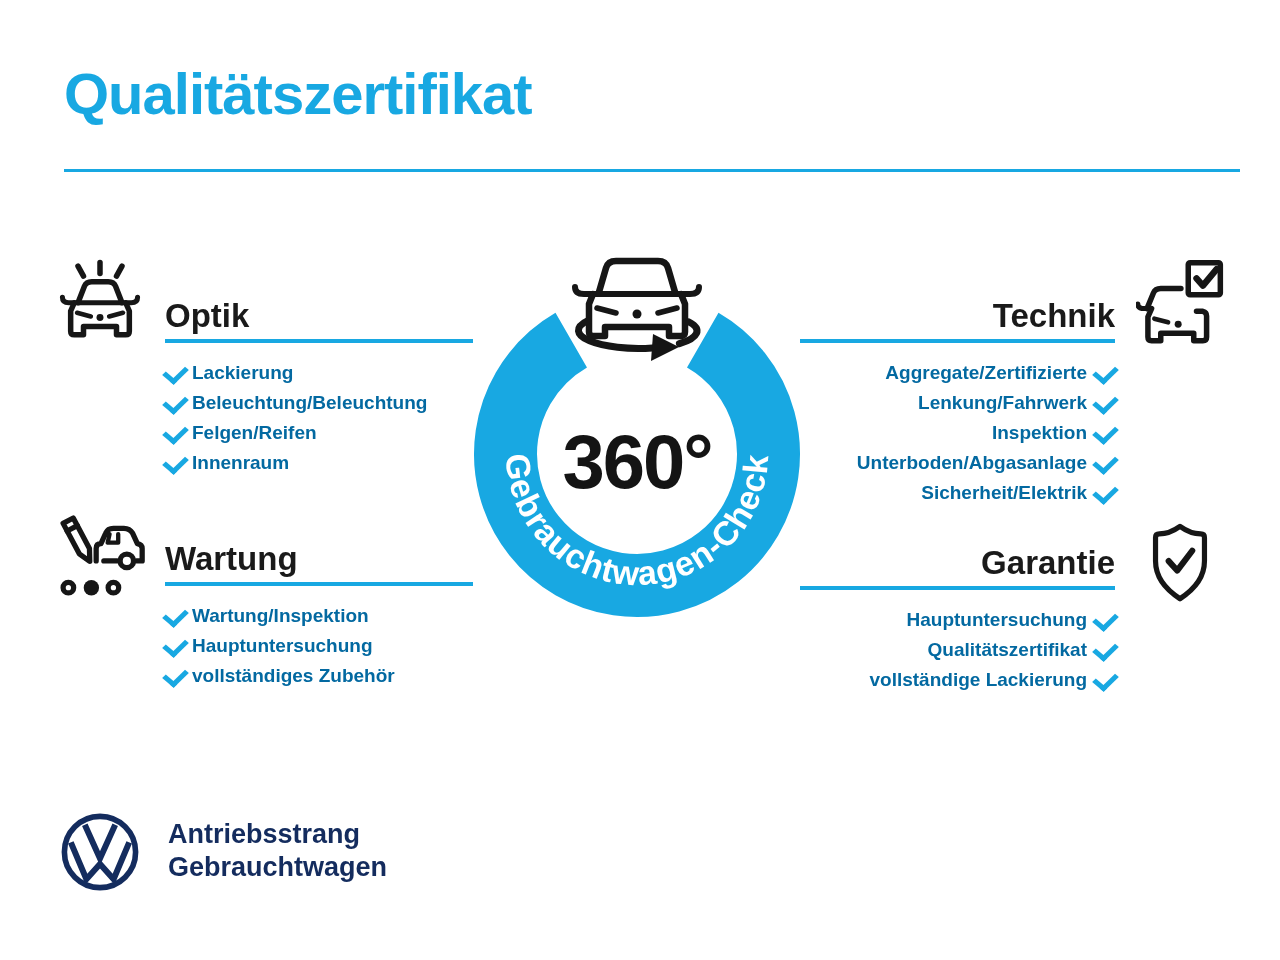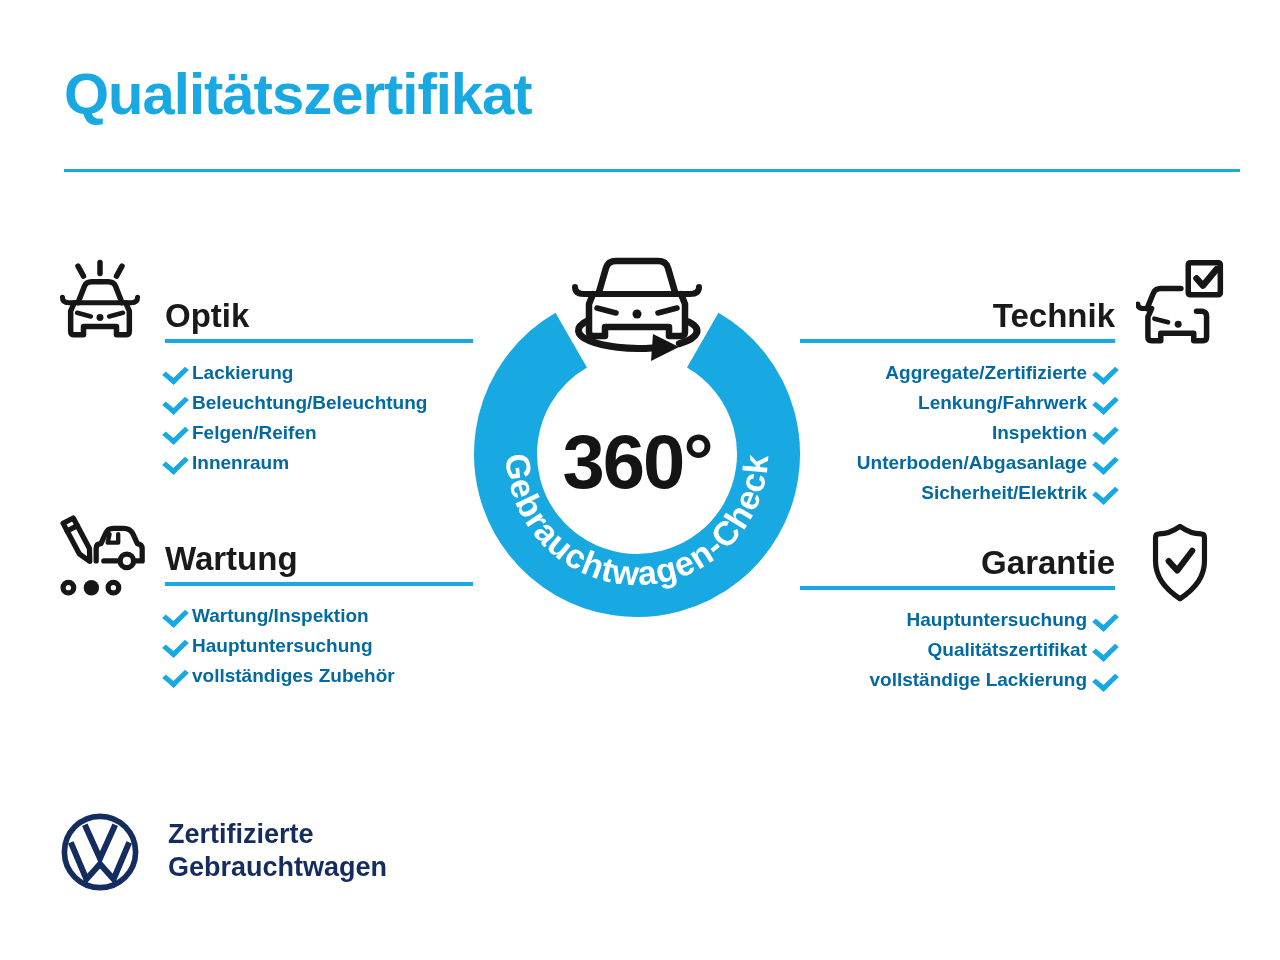--- a/index.html
+++ b/index.html
@@ -214,18 +214,18 @@
 
   <div class="footer">
     <svg class="vw-logo" viewBox="0 0 100 100">
       <g class="navy-stroke" stroke-width="7">
         <circle cx="50" cy="50" r="44.5"></circle>
         <path d="M31 16 L50 58 L69 16" stroke-width="7.5"></path>
         <path d="M13.5 38 L33 84 L50 65 L67 84 L86.5 38" stroke-width="7.5"></path>
       </g>
     </svg>
     <div class="footer-text">
-      <div>Zertifizierte</div>
+      <div>Antriebsstrang</div>
       <div>Gebrauchtwagen</div>
     </div>
   </div>
 
 </div>
 
 </body></html>

